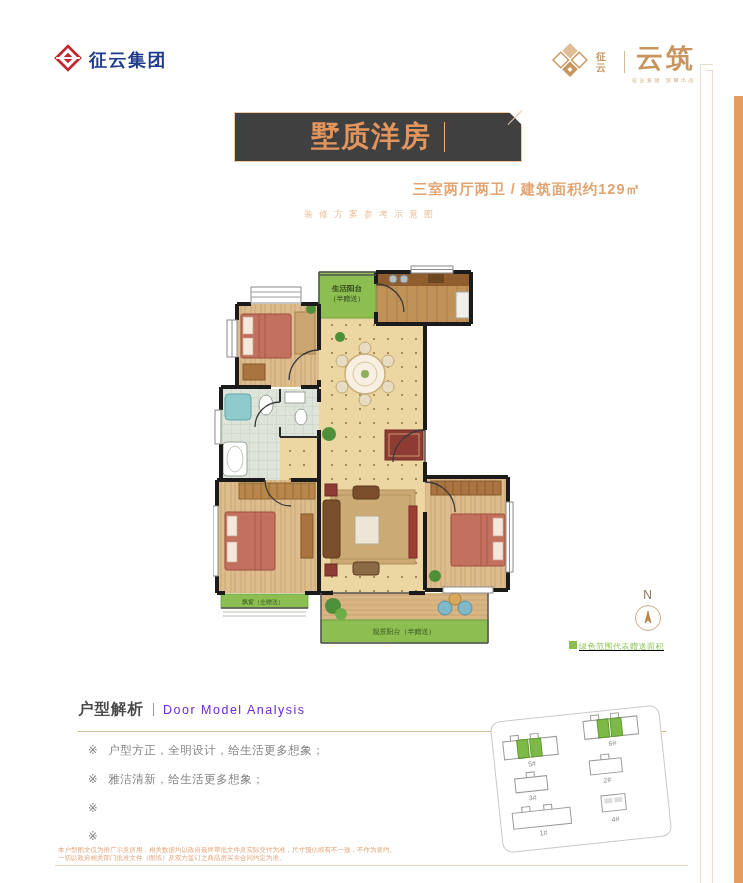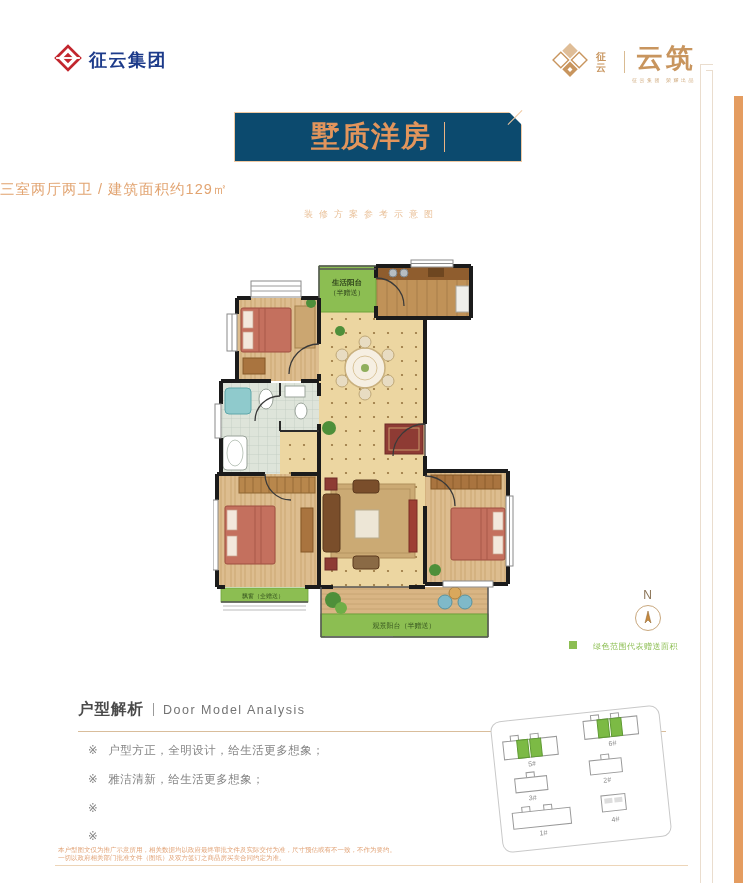--- a/index.html
+++ b/index.html
@@ -10,45 +10,45 @@
   
   #logo-left{left:54px;top:44px;display:flex;align-items:center;gap:7px;}
   #logo-left .txt{font-size:18px;font-weight:bold;color:#1D3B8A;letter-spacing:1.5px;}
   #logo-right{left:551px;top:40px;display:flex;align-items:center;gap:7px;}
   #logo-right .small{width:13px;font-size:10px;line-height:11px;color:#C8955E;font-weight:bold;border-right:1px solid #D9BB92;padding-right:15px;}
   #logo-right .mainwrap{display:flex;flex-direction:column;}
   #logo-right .main{font-size:27px;font-weight:bold;color:#C8955E;letter-spacing:3px;font-family:"Liberation Serif",serif;text-align:right;}
   #logo-right .tag{font-size:5px;letter-spacing:2.5px;color:#CFA97C;margin-top:1px;}
 
   
-  #title-box{left:234px;top:112px;width:286px;height:48px;border:1px solid #F0C9A2;background:#0c4a6e;
+  #title-box{left:234px;top:112px;width:286px;height:48px;border:1px solid #F0C9A2;background:#404040;
     display:flex;align-items:center;justify-content:center;gap:13px;}
   #title-box .t{font-size:29px;font-weight:bold;color:#E2955C;letter-spacing:1px;}
   #title-box .div{width:1px;height:30px;background:#EBB383;}
   .notch{position:absolute;top:-1px;right:-1px;width:0;height:0;border-top:13px solid #ffffff;border-left:13px solid transparent;}
   .notch-line{position:absolute;top:4px;right:-4px;width:20px;height:1px;background:#F0C9A2;transform:rotate(-45deg);}
-  #subtitle{left:0;top:180px;width:641px;text-align:left;font-size:14.5px;color:#E2A471;letter-spacing:1px;}
+  #subtitle{left:0;top:180px;width:641px;text-align:right;font-size:14.5px;color:#E2A471;letter-spacing:1px;font-weight:bold;}
   #deco-note{left:0;top:208px;width:743px;text-align:center;font-size:9px;color:#EAC29B;letter-spacing:6px;}
 
   
-  #plan{left:213px;top:256px;}
+  #plan{left:213px;top:262px;}
 
   
   #compass{left:634px;top:588px;width:28px;text-align:center;}
   #compass .n{font-size:12px;color:#8A7355;letter-spacing:1px;}
   #compass .circ{margin:3px auto 0;width:24px;height:24px;border:1px solid #C9A87E;border-radius:50%;display:flex;align-items:center;justify-content:center;}
-  #legend{left:569px;top:641px;display:flex;align-items:flex-start;gap:16px;}
+  #legend{left:569px;top:641px;display:flex;align-items:flex-start;gap:2px;text-decoration:underline;}
   #legend .sq{width:8px;height:8px;background:#8CBE52;}
   #legend .txt{font-size:8px;color:#8CBE52;letter-spacing:0.5px;}
 
   
   #analysis-head{left:78px;top:699px;display:flex;align-items:baseline;gap:9px;}
   #analysis-head .cn{font-size:15.5px;font-weight:bold;color:#4A4A4A;letter-spacing:1px;}
   #analysis-head .bar{width:1px;height:13px;background:#9a9a9a;align-self:center;}
-  #analysis-head .en{font-size:12.5px;color:#737373;letter-spacing:1.5px;}
+  #analysis-head .en{font-size:12.5px;color:#6d28d9;letter-spacing:1.5px;}
   #analysis-rule{left:78px;top:731px;width:588px;height:1px;background:#D9BD9B;}
   #bullets{left:88px;top:743px;}
   .bullet{display:flex;gap:10px;margin-bottom:14px;font-size:11.5px;color:#858585;letter-spacing:0.5px;}
 
   
   #siteplan{left:496px;top:713px;width:168px;height:130px;border:1px solid #C9C9C9;border-radius:10px;background:#fff;transform:rotate(-6deg);}
 
   
   #footer{left:58px;top:846px;width:610px;font-size:6.5px;line-height:8px;color:#E2A478;}
   #footer-rule{left:55px;top:865px;width:633px;height:1px;background:#EDD5B8;}

